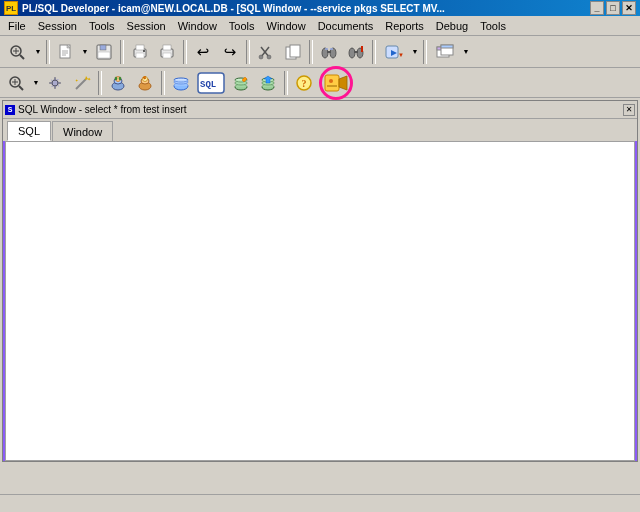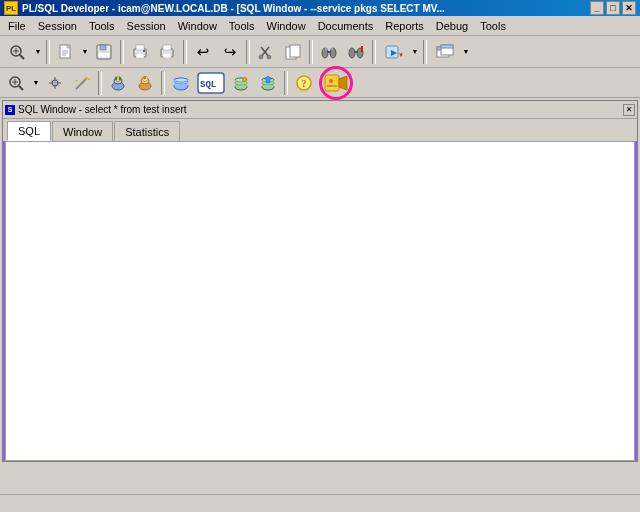--- a/index.html
+++ b/index.html
@@ -532,21 +532,20 @@
 
   <div id="sql-window-title-bar">
     <span class="sw-icon">S</span>
     <span>SQL Window - select * from test insert</span>
     <div id="sql-window-close">✕</div>
   </div>
 
   <div id="tabs-row">
     <div class="tab active">SQL</div>
     <div class="tab">Window</div>
-    <div class="tab">Statistics</div>
   </div>
 
   <div id="editor-area">
   </div>
 </div>
 
 <div id="status-bar">
   <span></span>
 </div>
 

